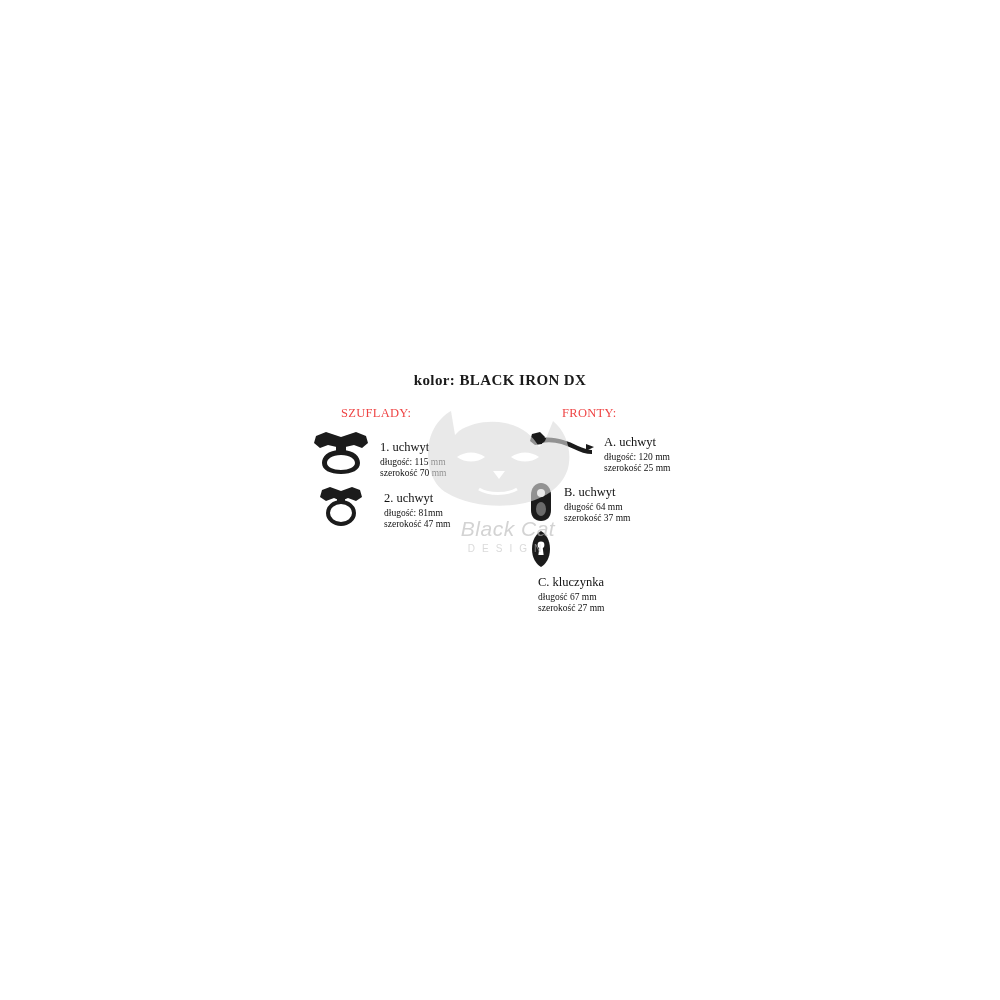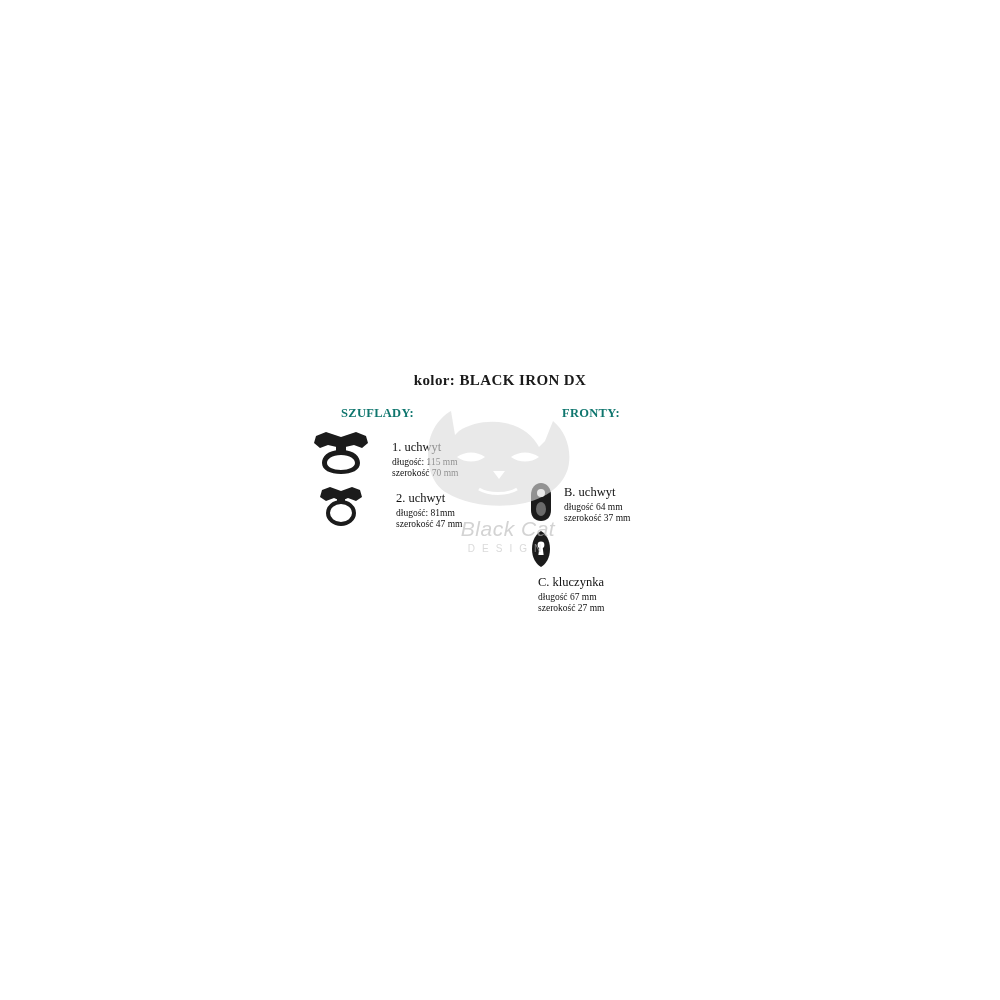--- a/index.html
+++ b/index.html
@@ -31,22 +31,22 @@
     font-weight: bold;
     color: #1a1a1a;
     letter-spacing: 0.4px;
   }
 
   
   .col-head {
     position: absolute;
     font-family: "Liberation Serif", serif;
     font-size: 12.5px;
-    font-weight: bold;
-    color: #0f766e;
+    font-weight: normal;
+    color: #ef4444;
     letter-spacing: 0.3px;
   }
   .col-head.left  { left: 341px; top: 406px; }
   .col-head.right { left: 562px; top: 406px; }
 
   
   .item {
     position: absolute;
     display: flex;
     align-items: flex-start;
@@ -71,23 +71,23 @@
     white-space: nowrap;
   }
   .caption .spec {
     font-size: 9.5px;
     display: block;
     white-space: nowrap;
   }
 
   
   #item-1 { left: 310px; top: 430px; }
-  #item-1 .caption { margin-left: 20px; padding-top: 10px; }
+  #item-1 .caption { margin-left: 8px; padding-top: 10px; }
   #item-2 { left: 310px; top: 486px; }
-  #item-2 .caption { margin-left: 24px; padding-top: 5px; }
+  #item-2 .caption { margin-left: 12px; padding-top: 5px; }
 
   
   #item-a { left: 528px; top: 430px; }
   #item-a .caption { margin-left: 10px; padding-top: 5px; }
   #item-b { left: 528px; top: 482px; }
   #item-b .caption { margin-left: 10px; padding-top: 3px; }
   #item-c { left: 528px; top: 530px; flex-direction: column; }
   #item-c .caption { margin-left: 10px; padding-top: 3px; }
 
   
@@ -155,20 +155,34 @@
         <ellipse cx="31" cy="27" rx="13" ry="11" fill="none" stroke="#1b1b1b" stroke-width="4"></ellipse>
       </svg>
     </div>
     <div class="caption">
       <span class="name">2. uchwyt</span>
       <span class="spec">długość: 81mm</span>
       <span class="spec">szerokość  47 mm</span>
     </div>
   </div>
 
+  <div class="item" id="item-a">
+    <div class="thumb">
+      <svg width="66" height="34" viewBox="0 0 66 34">
+        <path d="M4 4 L12 2 L17 7 L14 14 L7 15 L2 11 Z" fill="#1b1b1b"></path>
+        <path d="M13 8 C26 6 38 10 50 16 C55 18 60 20 64 20 L64 24 C58 24 52 22 46 19 C35 14 25 11 14 13 Z" fill="#1b1b1b"></path>
+        <path d="M58 14 L66 17 L58 21 Z" fill="#1b1b1b"></path>
+      </svg>
+    </div>
+    <div class="caption">
+      <span class="name">A. uchwyt</span>
+      <span class="spec">długość: 120 mm</span>
+      <span class="spec">szerokość 25 mm</span>
+    </div>
+  </div>
 
   <div class="item" id="item-b">
     <div class="thumb">
       <svg width="26" height="40" viewBox="0 0 26 40">
         <path d="M13 1 C19 1 23 6 23 13 L23 28 C23 35 19 39 13 39 C7 39 3 35 3 28 L3 13 C3 6 7 1 13 1 Z" fill="#1b1b1b"></path>
         <circle cx="13" cy="11" r="4" fill="#ffffff"></circle>
         <ellipse cx="13" cy="27" rx="5" ry="7" fill="#6a6a6a"></ellipse>
       </svg>
     </div>
     <div class="caption">

